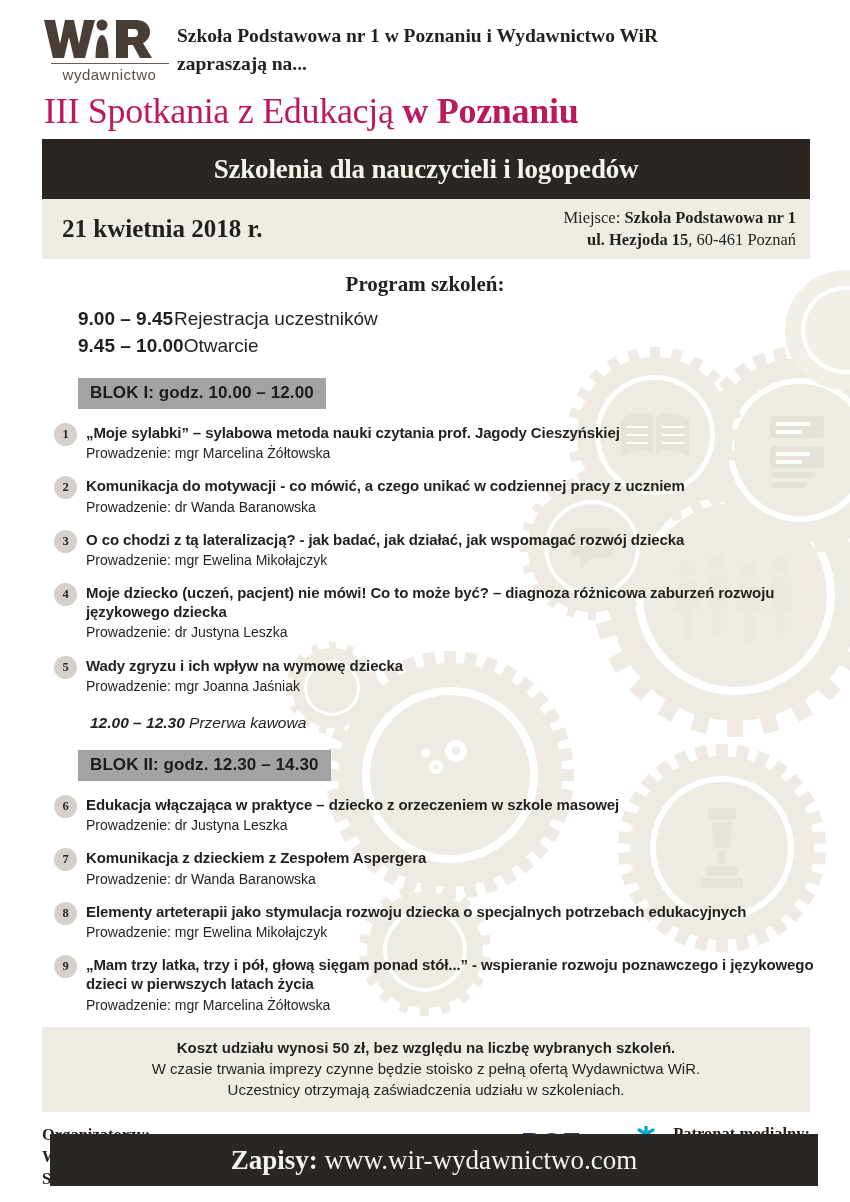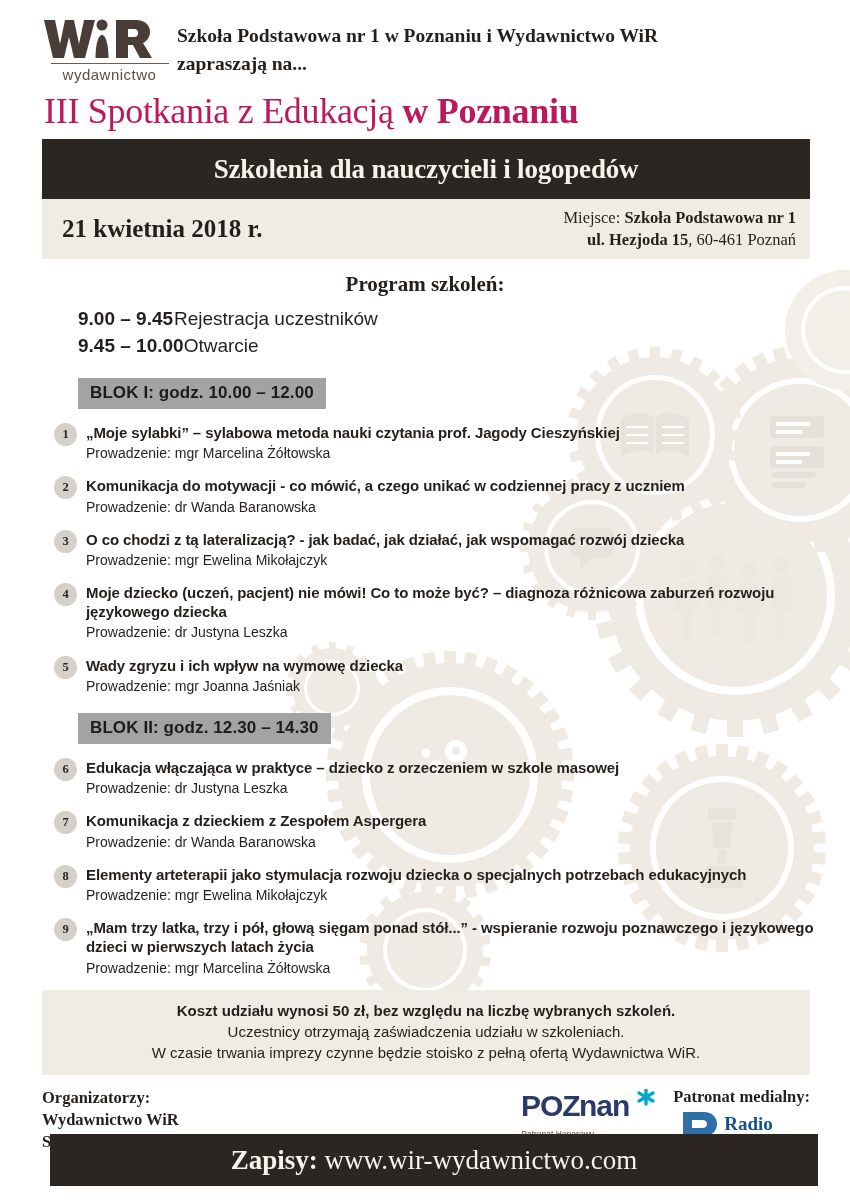--- a/index.html
+++ b/index.html
@@ -549,20 +549,21 @@
       <div class="badge">4</div>
       <div class="it-title">Moje dziecko (uczeń, pacjent) nie mówi! Co to może być? – diagnoza różnicowa zaburzeń rozwoju językowego dziecka</div>
       <div class="it-lead">Prowadzenie: dr Justyna Leszka</div>
     </div>
     <div class="item">
       <div class="badge">5</div>
       <div class="it-title">Wady zgryzu i ich wpływ na wymowę dziecka</div>
       <div class="it-lead">Prowadzenie: mgr Joanna Jaśniak</div>
     </div>
 
+    <div class="break"><b>12.00 – 12.30</b><span> Przerwa kawowa</span></div>
 
     <div class="blok">BLOK II:  godz. 12.30 – 14.30</div>
 
     <div class="item">
       <div class="badge">6</div>
       <div class="it-title">Edukacja włączająca w praktyce – dziecko z orzeczeniem w szkole masowej</div>
       <div class="it-lead">Prowadzenie: dr Justyna Leszka</div>
     </div>
     <div class="item">
       <div class="badge">7</div>
@@ -576,22 +577,22 @@
     </div>
     <div class="item">
       <div class="badge">9</div>
       <div class="it-title">„Mam trzy latka, trzy i pół, głową sięgam ponad stół...” - wspieranie rozwoju poznawczego i językowego dzieci w pierwszych latach życia</div>
       <div class="it-lead">Prowadzenie: mgr Marcelina Żółtowska</div>
     </div>
   </div>
 
   <div class="costbox">
     <div class="cost1">Koszt udziału wynosi 50 zł, bez względu na liczbę wybranych szkoleń.</div>
+    <div class="cost2">W czasie trwania imprezy czynne będzie stoisko z pełną ofertą Wydawnictwa WiR.</div>
     <div class="cost2">Uczestnicy otrzymają zaświadczenia udziału w szkoleniach.</div>
-    <div class="cost2">W czasie trwania imprezy czynne będzie stoisko z pełną ofertą Wydawnictwa WiR.</div>
   </div>
 
   <div class="footer">
     <div class="org">
       <div>Organizatorzy:</div>
       <div>Wydawnictwo WiR</div>
       <div>Szkoła Podstawowa nr 1 w Poznaniu</div>
     </div>
 
     <div class="sponsors">

